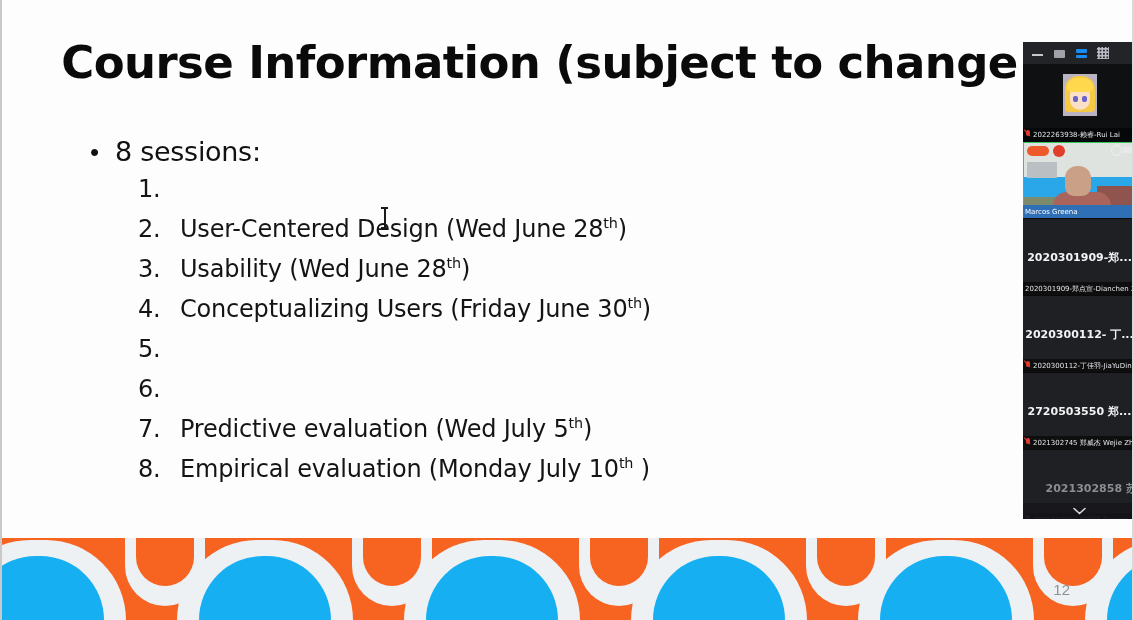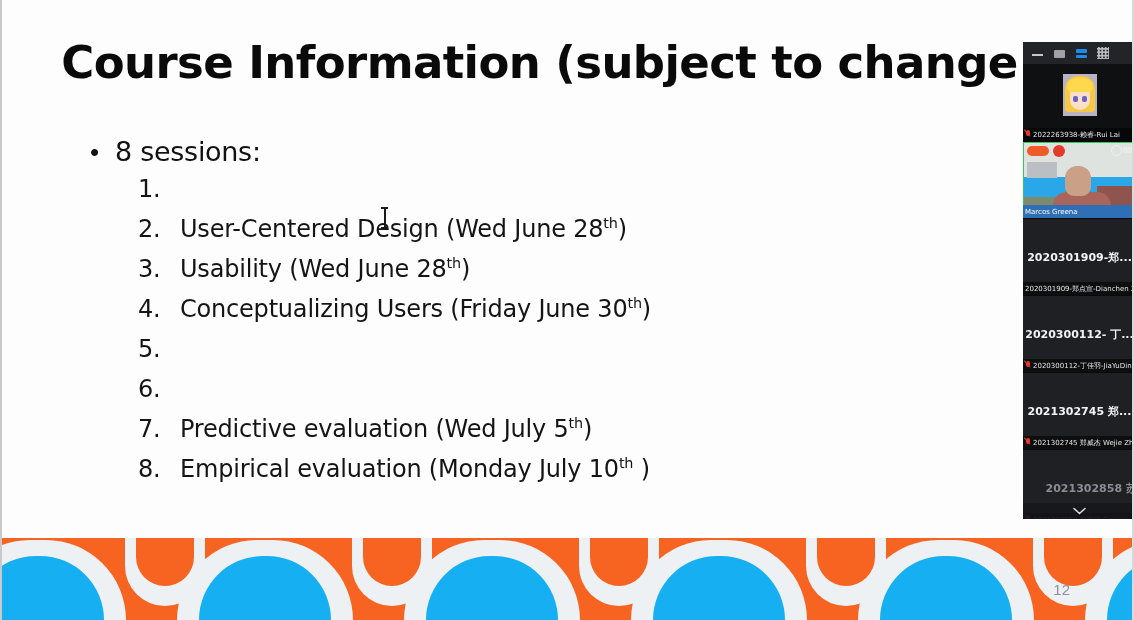--- a/index.html
+++ b/index.html
@@ -435,21 +435,21 @@
         <span>2020300112- 丁...</span>
       </div>
       <div class="tile-name">
         <span class="mic-muted"></span>
         <span>2020300112-丁佳羽-JiaYuDin</span>
       </div>
     </div>
 
     <div class="vtile">
       <div class="name-only">
-        <span>2021302745 郑...</span>
+        <span>2720503550 郑...</span>
       </div>
       <div class="tile-name">
         <span class="mic-muted"></span>
         <span>2021302745 郑威杰 Wejie Zh</span>
       </div>
     </div>
 
     <div class="vtile">
       <div class="name-only dim">
         <span>2021302858 苏...</span>

